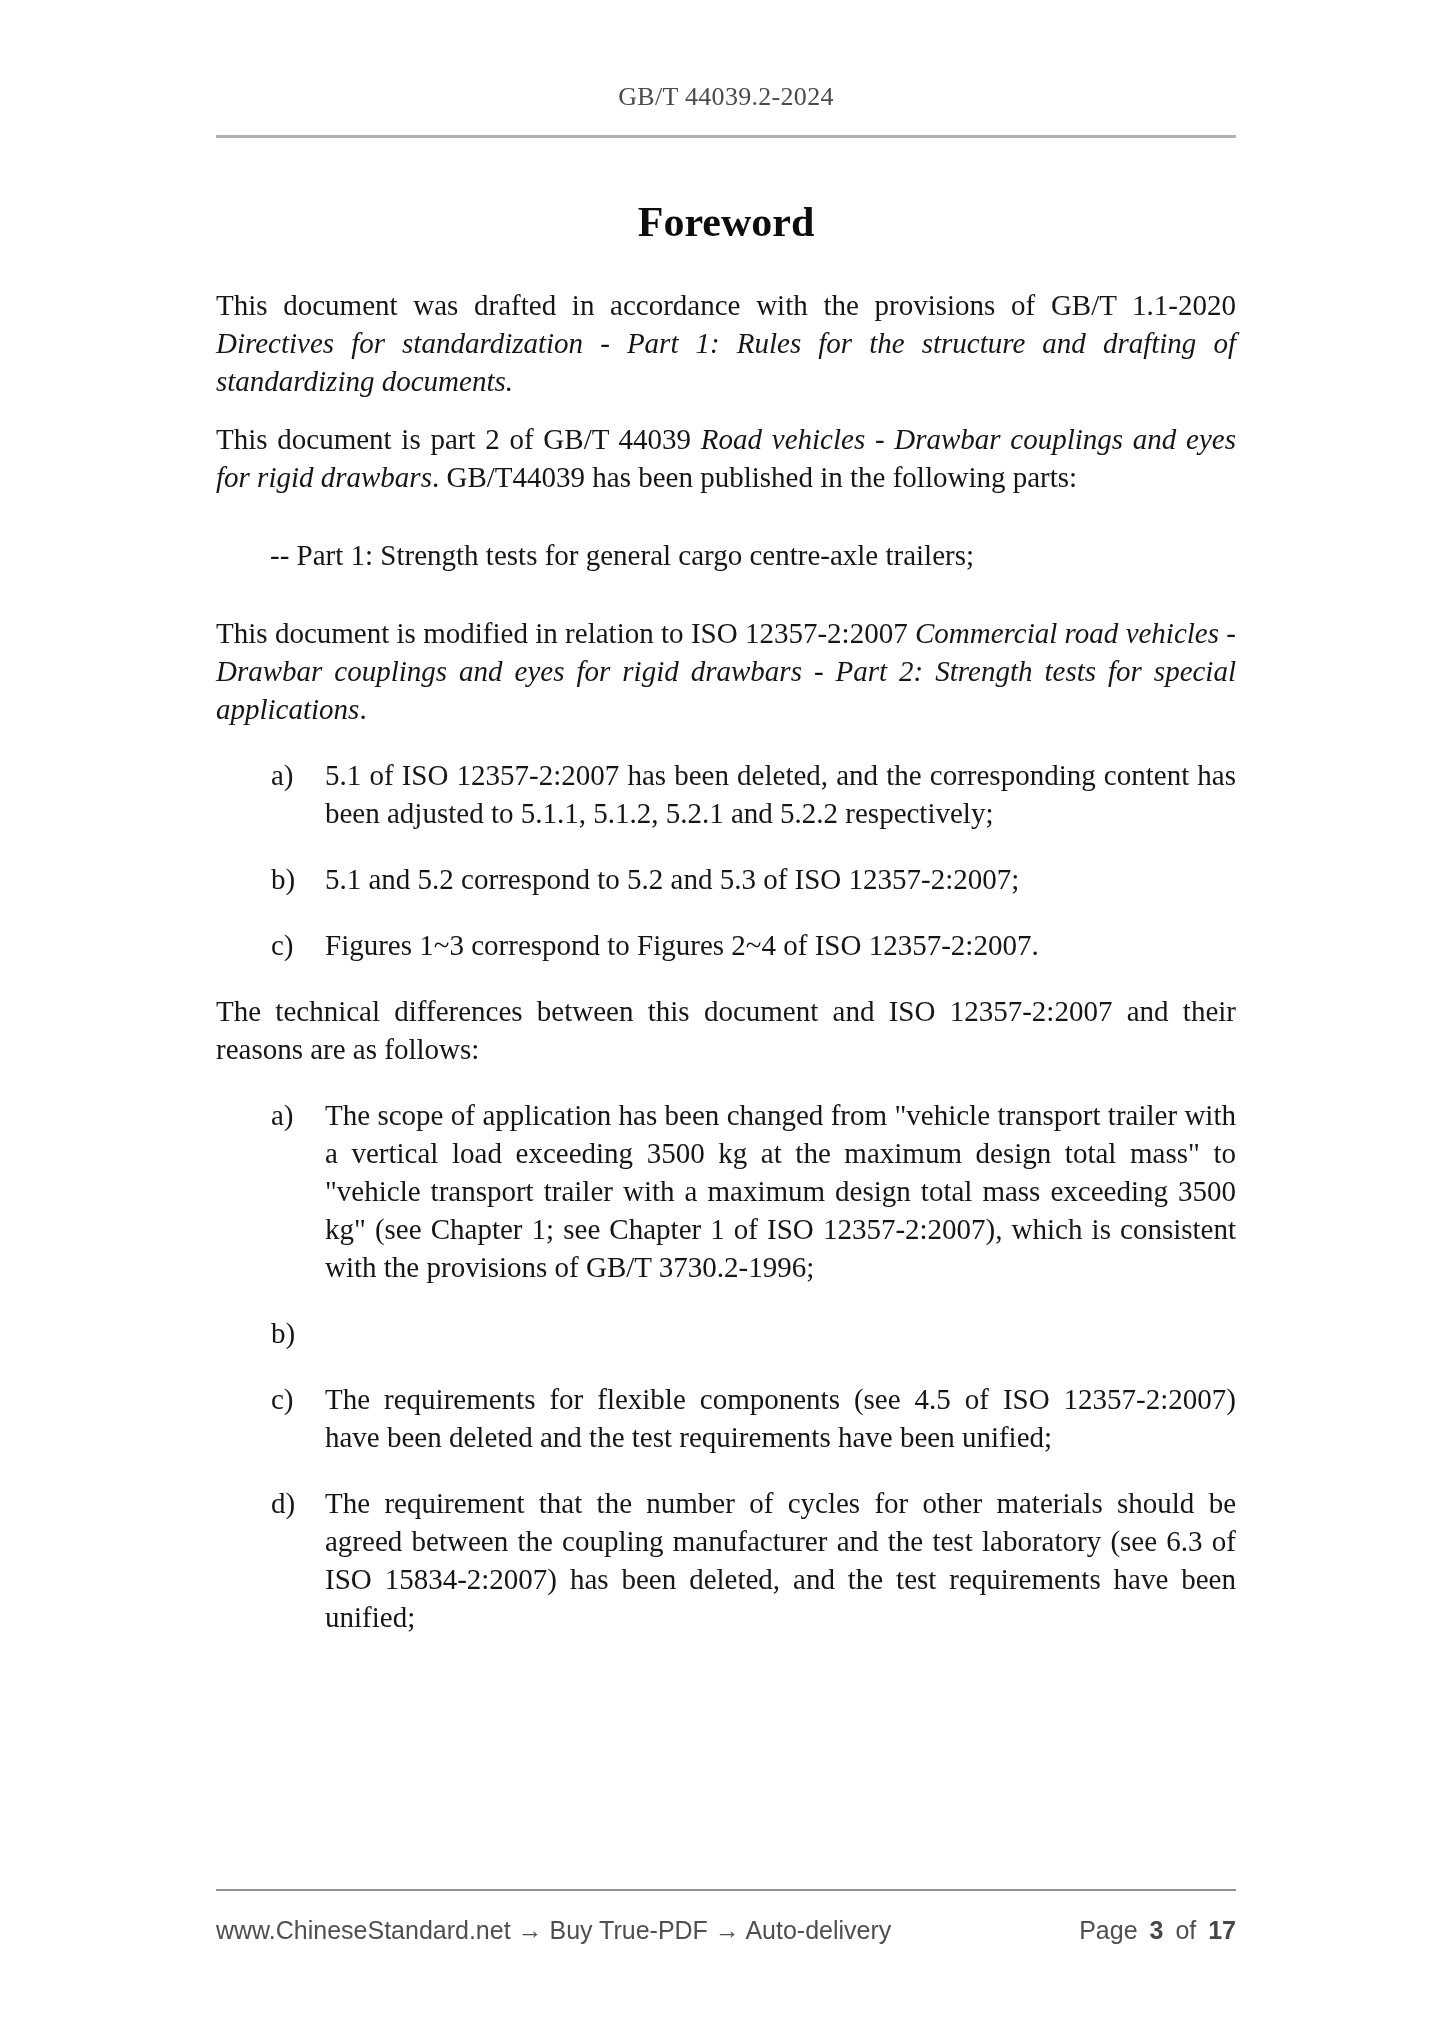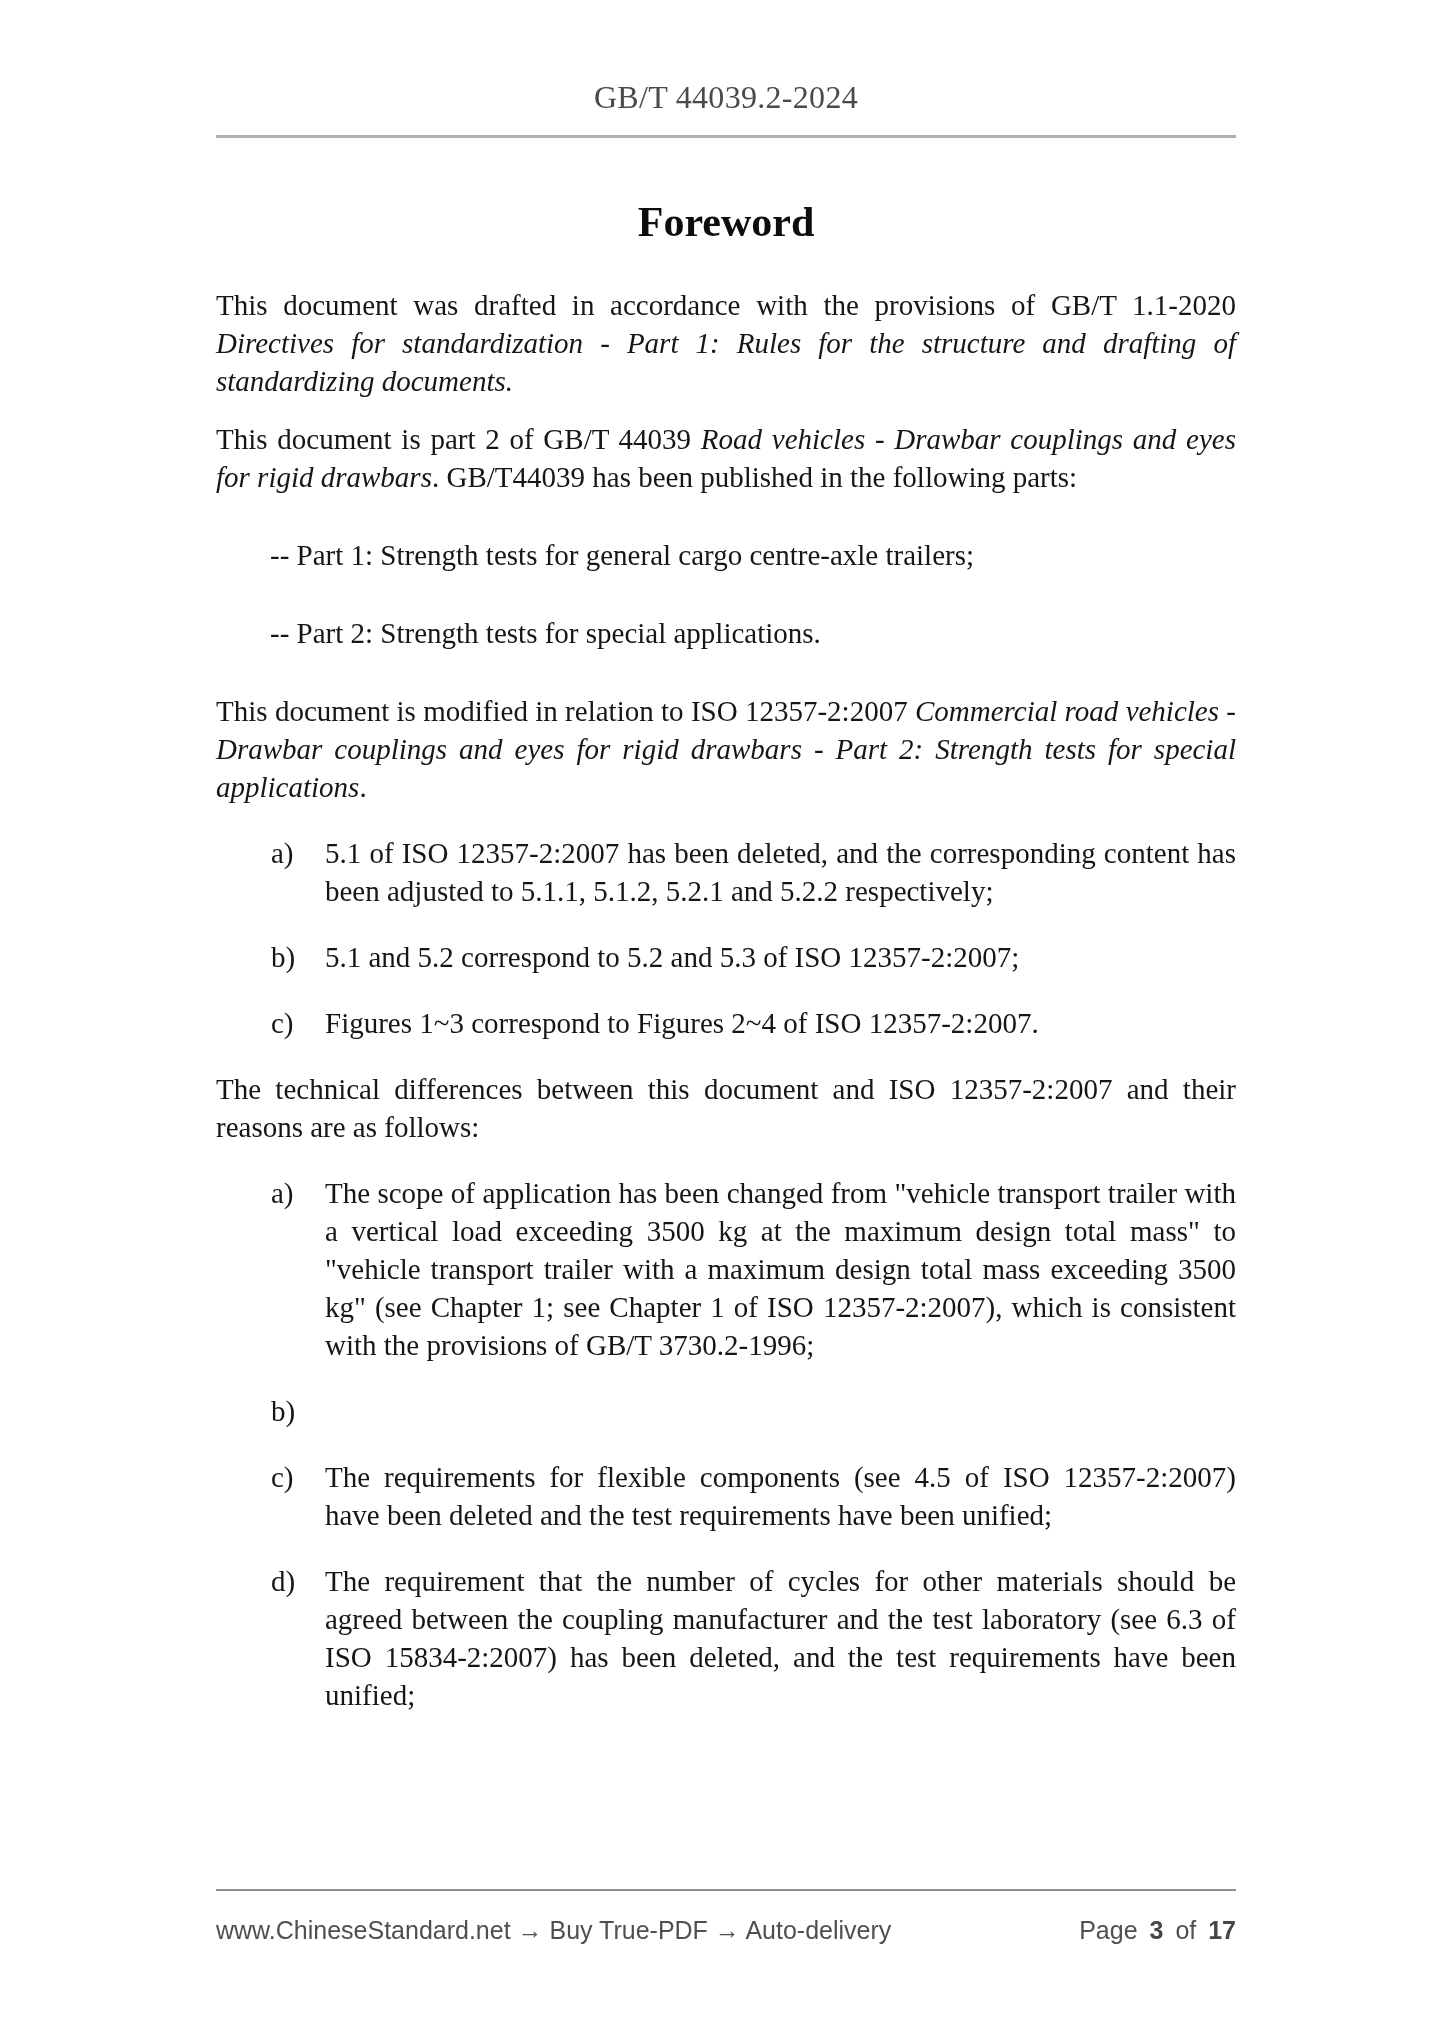--- a/index.html
+++ b/index.html
@@ -12,21 +12,21 @@
     overflow: hidden;
   }
   .page {
     position: absolute; inset: 0;
     padding: 0 209px 0 216px;
     box-sizing: border-box;
   }
   .doc-number {
     margin: 0; padding-top: 82px;
     text-align: center;
-    font-size: 32px; line-height: 30px;
+    font-size: 26px; line-height: 30px;
     color: #4a4a4a;
     letter-spacing: 0.3px;
   }
   .header-rule {
     border: none; height: 0;
     border-top: 3px solid #b0b0b0;
     margin: 23px 0 0 0;
   }
   .page-title {
     font-size: 42px; line-height: 44px;
@@ -91,21 +91,20 @@
   <hr class="header-rule">
 
   <h1 class="page-title">Foreword</h1>
 
   <p class="para"><span>This document was drafted in accordance with the provisions of GB/T 1.1-2020 </span><span class="em">Directives for standardization - Part 1: Rules for the structure and drafting of standardizing documents.</span></p>
 
   <p class="para"><span>This document is part 2 of GB/T 44039 </span><span class="em">Road vehicles - Drawbar couplings and eyes for rigid drawbars</span><span>. GB/T44039 has been published in the following parts:</span></p>
 
   <p class="dash-item">-- Part 1: Strength tests for general cargo centre-axle trailers;</p>
 
-  <p class="dash-item">-- Part 2: Strength tests for special applications.</p>
 
   <p class="para"><span>This document is modified in relation to ISO 12357-2:2007 </span><span class="em">Commercial road vehicles - Drawbar couplings and eyes for rigid drawbars - Part 2: Strength tests for special applications</span><span>.</span></p>
 
 
   <div class="list-item">
     <span class="lab">a)</span>
     <span class="txt">5.1 of ISO 12357-2:2007 has been deleted, and the corresponding content has been adjusted to 5.1.1, 5.1.2, 5.2.1 and 5.2.2 respectively;</span>
   </div>
 
   <div class="list-item">

